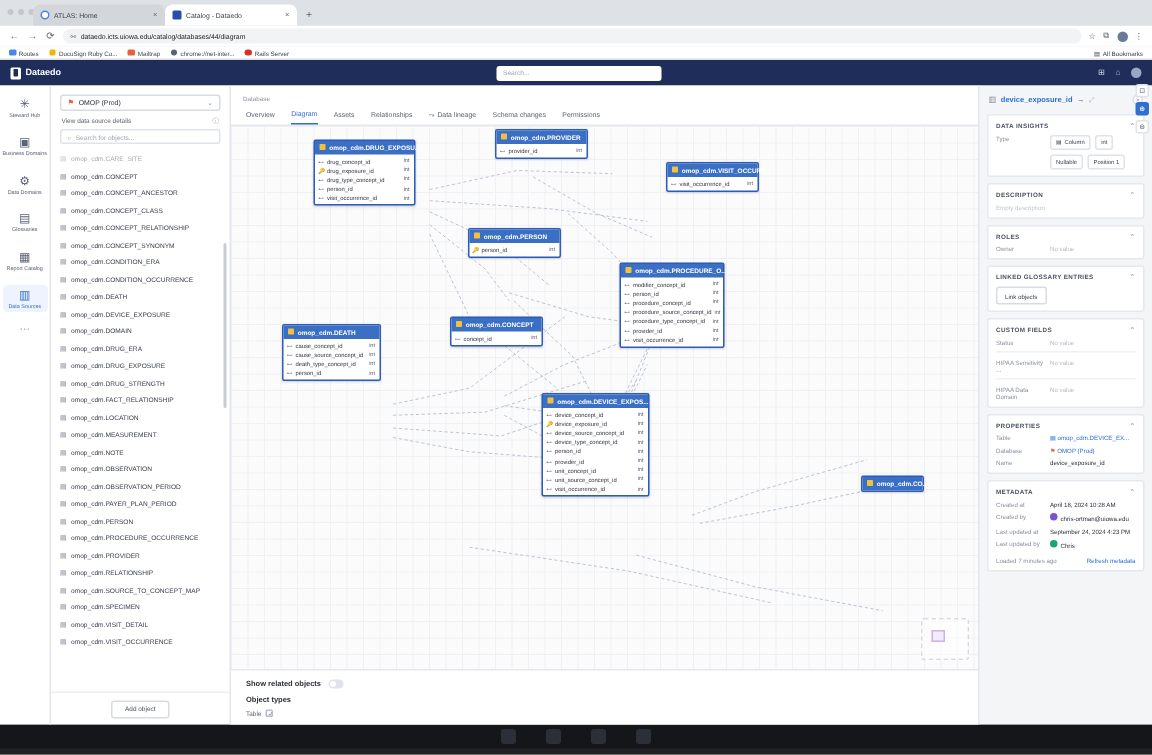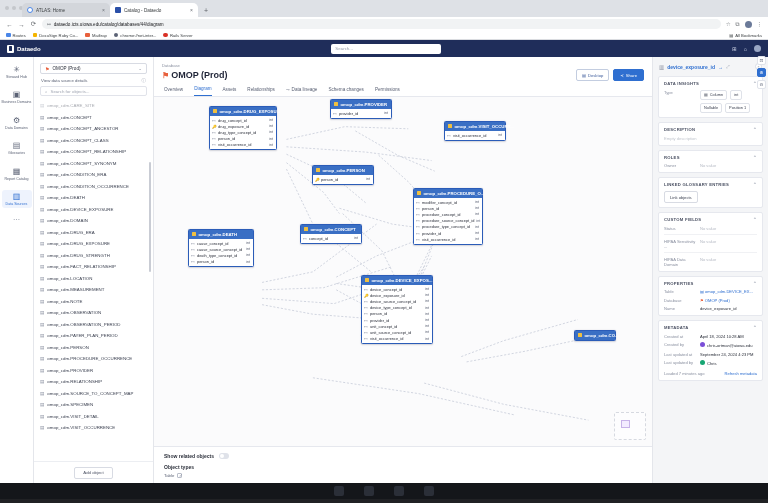--- a/index.html
+++ b/index.html
@@ -414,35 +414,20 @@
         </div>
       <div class="objfoot">
         <div class="addbtn">
           <span>Add object</span>
         </div>
       </div>
     </div>
 
     <div class="center">
       <div class="crumb">Database</div>
-      <div class="titlerow">
-        <div class="title">
-          <span class="tflag">⚑</span><span>OMOP (Prod)</span>
-        </div>
-        <div class="titlebtns">
-          <div class="btn-o">
-            <span>▤</span>
-            <span>Desktop</span>
-          </div>
-          <div class="btn-p">
-            <span>≺</span>
-            <span>Share</span>
-          </div>
-        </div>
-      </div>
       <div class="tabs" id="tabs">
           <div class="tabi">
             <span>Overview</span>
           </div>
           <div class="tabi active">
             <span>Diagram</span>
           </div>
           <div class="tabi">
             <span>Assets</span>
           </div>

